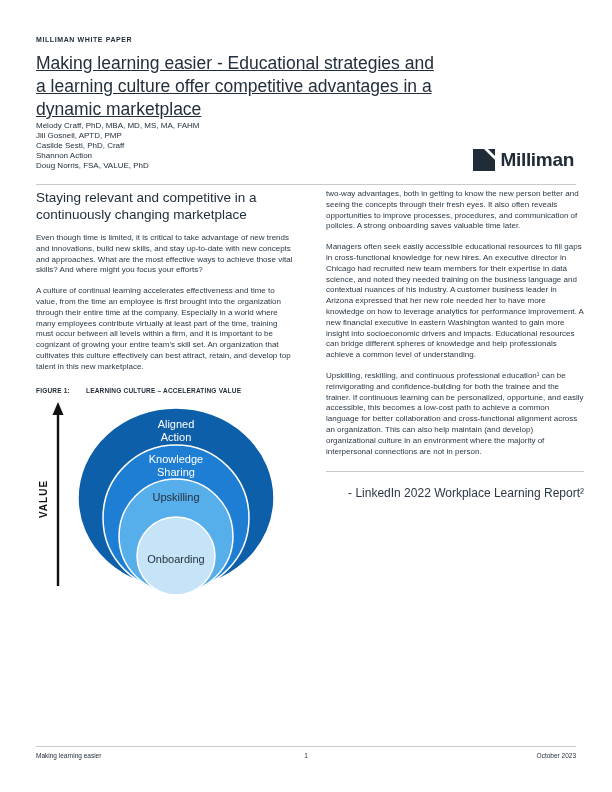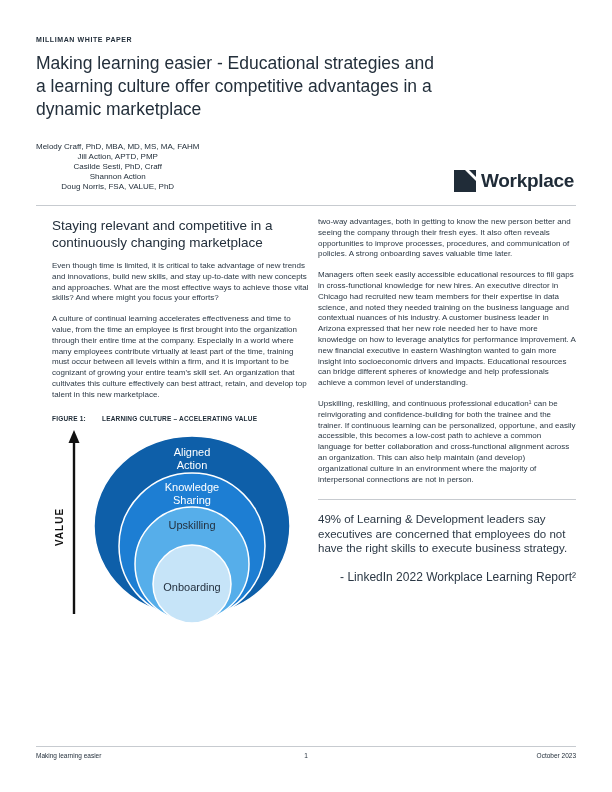--- a/index.html
+++ b/index.html
@@ -13,31 +13,30 @@
     box-sizing:border-box;
   }
   .content{position:absolute;left:36px;right:36px;top:36px;}
   .eyebrow{
     font-size:7px;font-weight:bold;letter-spacing:.6px;
     color:#232f3b;
   }
   .title{
     margin-top:9px;
     font-size:17.5px;line-height:23px;font-weight:400;
-    color:#232f3b;max-width:400px;
+    color:#232f3b;max-width:400px;text-decoration:underline;
   }
   .byline-row{
-    margin-top:21px;
-    display:flex;justify-content:space-between;align-items:flex-end;text-align:center;
+    display:flex;justify-content:space-between;align-items:flex-end;
   }
   .authors{font-size:8px;line-height:10px;color:#232f3b;}
   .logo{display:flex;align-items:center;gap:5px;padding-right:2px;}
   .logo-word{font-size:19px;font-weight:bold;color:#202c38;letter-spacing:-0.3px;}
   .rule{border:none;border-top:1px solid #c7cbd0;margin:13px 0 0 0;}
-  .columns{display:flex;gap:8px;margin-top:11px;justify-content:flex-end;}
+  .columns{display:flex;gap:32px;margin-top:4px;}
   .col{width:258px;flex:0 0 258px;}
   h2.section{
     font-size:13.5px;line-height:17px;font-weight:400;
     color:#232f3b;margin:0 0 10px 0;
   }
   p.body{font-size:8px;line-height:10.8px;margin:0 0 10px 0;color:#2b3845;}
   .figure-head{margin:14px 0 6px 0;font-size:6.5px;font-weight:bold;color:#1d2a36;letter-spacing:.2px;}
   .figure-head .fig-caption{margin-left:14px;}
   .fig-svg{display:block;}
   .quote-rule{border:none;border-top:1px solid #c7cbd0;margin:14px 0 0 0;}
@@ -60,31 +59,31 @@
 <div class="page">
   <div class="content">
 
     <div class="eyebrow">MILLIMAN WHITE PAPER</div>
 
     <div class="title">Making learning easier - Educational strategies and a learning culture offer competitive advantages in a dynamic marketplace</div>
 
     <div class="byline-row">
       <div class="authors">
         <div>Melody Craff, PhD, MBA, MD, MS, MA, FAHM</div>
-        <div>Jill Action, APTD, PMP</div>
+        <div>Jill Gosnell, APTD, PMP</div>
         <div>Casilde Sesti, PhD, Craff</div>
         <div>Shannon Action</div>
         <div>Doug Norris, FSA, VALUE, PhD</div>
       </div>
       <div class="logo">
         <svg width="22" height="22" viewBox="0 0 22 22">
           <polygon points="0,0 11,0 22,11 22,22 0,22" fill="#202c38"></polygon>
           <polygon points="15,0 22,0 22,7" fill="#202c38"></polygon>
         </svg>
-        <span class="logo-word">Workplace</span>
+        <span class="logo-word">Milliman</span>
       </div>
     </div>
 
     <hr class="rule">
 
     <div class="columns">
 
       <div class="col">
         <h2 class="section">Staying relevant and competitive in a continuously changing marketplace</h2>
         <p class="body">Even though time is limited, it is critical to take advantage of new trends and innovations, build new skills, and stay up-to-date with new concepts and approaches. What are the most effective ways to achieve those vital skills? And where might you focus your efforts?</p>
@@ -112,27 +111,26 @@
           <text x="140" y="41" text-anchor="middle" font-size="11" fill="#ffffff">Action</text>
           <text x="140" y="63" text-anchor="middle" font-size="11" fill="#ffffff">Knowledge</text>
           <text x="140" y="76" text-anchor="middle" font-size="11" fill="#ffffff">Sharing</text>
           <text x="140" y="101" text-anchor="middle" font-size="11" fill="#24313f">Upskilling</text>
           <text x="140" y="163" text-anchor="middle" font-size="11" fill="#24313f">Onboarding</text>
         </svg>
 
       </div>
 
       <div class="col">
-        <p class="body">two-way advantages, both in getting to know the new person better and seeing the company through their fresh eyes. It also often reveals opportunities to improve processes, procedures, and communication of policies. A strong onboarding saves valuable time later.</p>
+        <p class="body">two-way advantages, both in getting to know the new person better and seeing the concepts through their fresh eyes. It also often reveals opportunities to improve processes, procedures, and communication of policies. A strong onboarding saves valuable time later.</p>
         <p class="body">Managers often seek easily accessible educational resources to fill gaps in cross-functional knowledge for new hires. An executive director in Chicago had recruited new team members for their expertise in data science, and noted they needed training on the business language and contextual nuances of his industry. A customer business leader in Arizona expressed that her new role needed her to have more knowledge on how to leverage analytics for performance improvement. A new financial executive in eastern Washington wanted to gain more insight into socioeconomic drivers and impacts. Educational resources can bridge different spheres of knowledge and help professionals achieve a common level of understanding.</p>
         <p class="body">Upskilling, reskilling, and continuous professional education¹ can be reinvigorating and confidence-building for both the trainee and the trainer. If continuous learning can be personalized, opportune, and easily accessible, this becomes a low-cost path to achieve a common language for better collaboration and cross-functional alignment across an organization. This can also help maintain (and develop) organizational culture in an environment where the majority of interpersonal connections are not in person.</p>
 
         <hr class="quote-rule">
 
-        <p class="quote">49% of Learning &amp; Development leaders say executives are concerned that employees do not have the right skills to execute business strategy.</p>
 
         <div class="attribution">- LinkedIn 2022 Workplace Learning Report²</div>
       </div>
 
     </div>
   </div>
 
   <div class="footer">
     <span class="f-left">Making learning easier</span>
     <span class="f-center">1</span>

